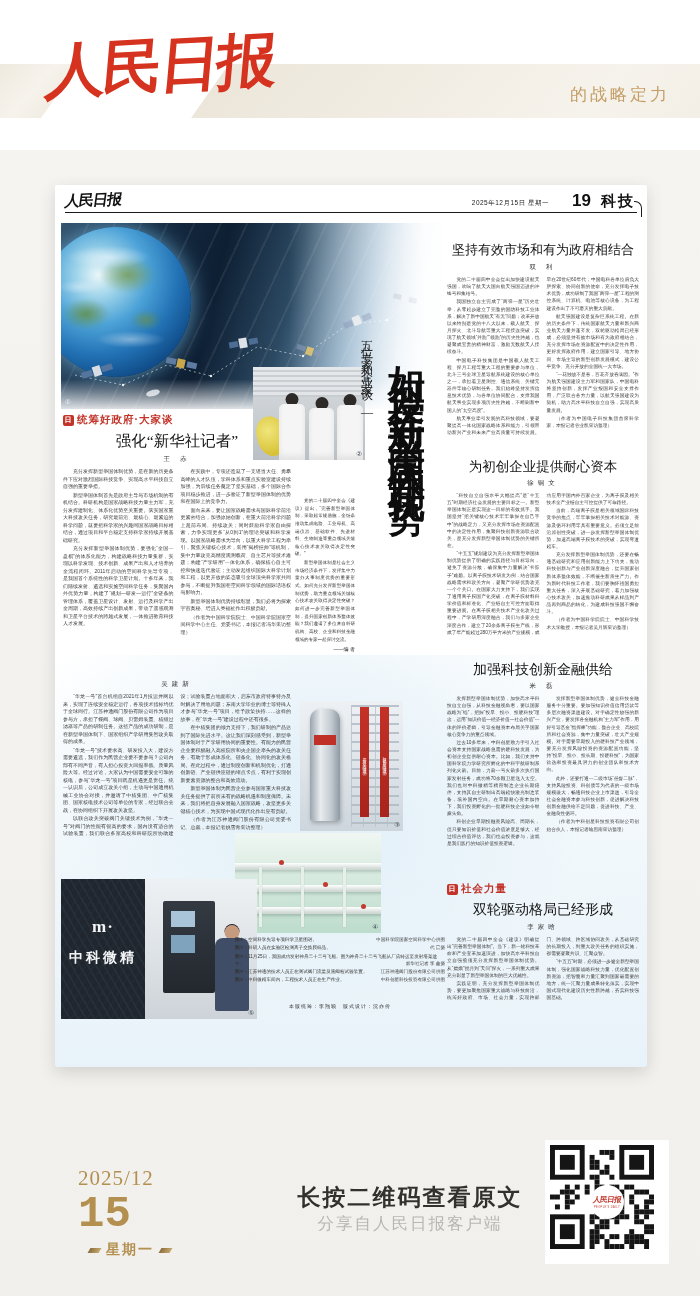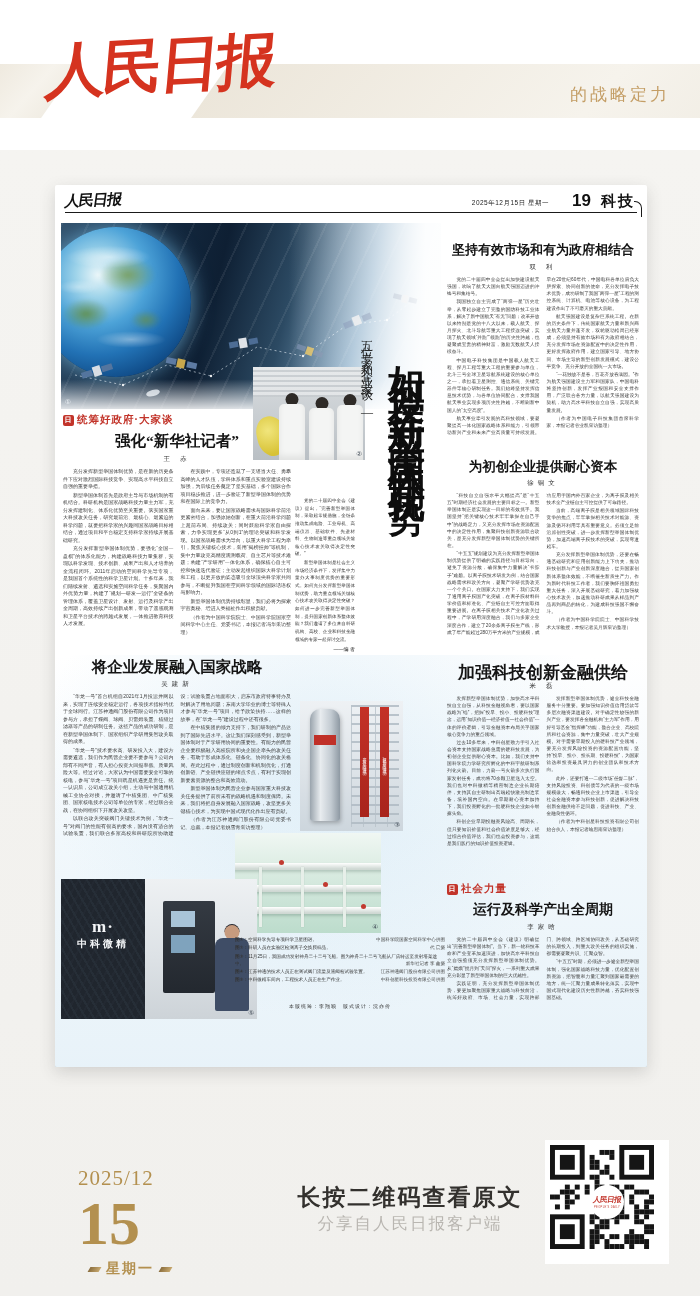--- a/index.html
+++ b/index.html
@@ -80,61 +80,61 @@
   .pipe{position:absolute;left:-4px;right:-4px;height:7px;border-radius:4px;
         background:linear-gradient(180deg,#ffffff,#cfd8d3 85%);box-shadow:0 2px 3px rgba(60,90,75,.25);}
   .pipe-leg{position:absolute;width:2.5px;background:#e7efe9;box-shadow:0 0 1px rgba(60,90,75,.4);}
   .valve{position:absolute;width:5px;height:5px;border-radius:50%;background:#c23a30;}
   .cabinet{left:6px;top:694px;width:84px;height:140px;background:#20262e;}
   .cabinet:before{content:"";position:absolute;inset:0;opacity:.25;
         background:repeating-linear-gradient(60deg,#3a4654 0 2px,transparent 2px 7px),
                    repeating-linear-gradient(-60deg,#2c3540 0 2px,transparent 2px 7px);}
   .cab-logo{position:absolute;left:0;right:0;top:38px;text-align:center;color:#f2f4f6;z-index:2;}
   .cab-logo .m{font-size:17px;font-weight:900;letter-spacing:1px;font-family:"Liberation Serif",serif;}
-  .cab-logo .brand{display:block;margin-top:0;font-size:10px;letter-spacing:3px;font-weight:700;}
+  .cab-logo .brand{display:block;margin-top:12px;font-size:14px;letter-spacing:3px;font-weight:700;}
   .worker{left:90px;top:694px;width:112px;height:140px;background:linear-gradient(180deg,#eef1f3 0%,#dde2e6 55%,#cdd3d8 100%);}
   .machine{position:absolute;left:18px;top:22px;width:52px;height:92px;background:linear-gradient(180deg,#343a42,#23282f);border-radius:2px;}
   .machine .scr1{position:absolute;left:8px;top:10px;width:24px;height:16px;background:#a9c4d8;}
   .machine .scr2{position:absolute;left:8px;top:34px;width:24px;height:18px;background:#7fa3bd;}
   .figure{position:absolute;right:8px;bottom:8px;width:34px;height:86px;}
   .figure .hd{position:absolute;left:50%;transform:translateX(-50%);top:0;width:15px;height:15px;border-radius:50%;background:#c79b7e;}
   .figure .hair{position:absolute;left:50%;transform:translateX(-50%);top:-1px;width:15px;height:8px;border-radius:8px 8px 0 0;background:#23262e;}
   .figure .bd{position:absolute;left:0;right:0;top:13px;bottom:0;border-radius:8px 8px 2px 2px;background:#3f4d66;}
   
   .kicker{position:absolute;left:303px;top:146px;height:235px;z-index:3;writing-mode:vertical-rl;text-orientation:upright;
         font-family:"Liberation Serif","DejaVu Serif",serif;font-size:12px;letter-spacing:6px;color:#1a1a1a;}
   .headline-v{position:absolute;left:326px;top:151px;height:630px;z-index:3;writing-mode:vertical-rl;text-orientation:upright;
         font-weight:900;font-size:37px;letter-spacing:12px;color:#0d0d0d;line-height:1.35;}
   
   .lbl{position:absolute;z-index:3;display:flex;align-items:center;gap:3px;font-weight:900;color:#c2342a;}
   .lbl .sq{display:inline-flex;align-items:center;justify-content:center;width:11px;height:11px;border-radius:2px;
         background:#c2342a;color:#fff;font-size:7px;font-weight:700;}
   .lbl-left{left:8px;top:228px;font-size:10.5px;letter-spacing:1px;}
   .lbl-note{left:392px;top:697px;font-size:10.5px;letter-spacing:1px;}
   .a-title{position:absolute;z-index:3;text-align:center;font-family:"Liberation Serif","DejaVu Serif",serif;
-        font-weight:700;color:#141414;}
+        font-weight:400;color:#141414;}
   .a-author{position:absolute;z-index:3;text-align:center;font-size:6.5px;letter-spacing:4px;color:#333;}
   .body2{position:absolute;z-index:3;column-count:2;column-gap:7px;text-align:justify;color:#3c3c3c;overflow:hidden;}
   .body-l{left:8px;width:228px;font-size:5px;line-height:1.5;}
   .body-r{left:392px;width:192px;font-size:4.7px;line-height:1.52;}
   .para{margin:0 0 1px;text-indent:2em;}
   .attr{margin:1px 0 0;text-indent:2em;color:#444;}
   .ed-note{position:absolute;left:240px;top:312px;width:60px;height:166px;z-index:3;font-size:4.5px;line-height:1.7;
         text-align:justify;color:#333;overflow:hidden;}
   .ed-sign{text-align:right;margin-top:2px;font-size:5px;color:#222;}
   .caps{position:absolute;left:180px;top:752px;width:210px;z-index:3;font-size:4.6px;line-height:1.5;color:#343434;}
   .cap{margin-bottom:1.5px;overflow:hidden;}
   .cap b{font-weight:700;}
   .cap .credit{float:right;color:#454545;}
   .credits{position:absolute;left:180px;top:818px;width:210px;z-index:3;text-align:center;font-size:5px;
         letter-spacing:1px;color:#333;}
   
   .f-date{position:absolute;left:78px;top:1166px;width:104px;text-align:left;color:#b3904f;z-index:2;}
   .f-date .ym{font-size:21px;letter-spacing:1px;font-family:"Liberation Serif","DejaVu Serif",serif;}
-  .f-date .dd{font-size:62px;line-height:1.05;font-weight:700;font-family:Liberation Serif, serif;}
+  .f-date .dd{font-size:44px;line-height:1.05;font-weight:700;font-family:Liberation Mono, monospace;}
   .f-week{display:flex;align-items:center;justify-content:center;gap:6px;margin-top:4px;
         font-size:14px;font-weight:700;letter-spacing:2px;}
   .f-week .dash{width:11px;height:5px;transform:skewX(-30deg);
         background:linear-gradient(90deg,#8a6d3d,#c7a86e);}
   .f-cta{position:absolute;left:240px;top:1182px;width:340px;text-align:center;z-index:2;}
   .f-cta .cta{font-size:23px;font-weight:700;color:#33312e;letter-spacing:2px;}
   .f-cta .src{font-size:16.5px;color:#b9b6b1;letter-spacing:2px;}
   .qr{position:absolute;left:545px;top:1140px;width:114px;height:114px;background:#fff;padding:5px;z-index:2;}
   .qr svg{display:block;width:104px;height:104px;}
   .qr-logo{position:absolute;left:50%;top:50%;transform:translate(-50%,-50%);width:34px;height:34px;border-radius:50%;
@@ -273,21 +273,20 @@
           <p class="para">充分发挥新型举国体制优势，是在新的历史条件下应对激烈国际科技竞争、实现高水平科技自立自强的重要举措。</p>
           <p class="para">新型举国体制首先是政府主导与市场机制的有机结合。科研机构是国家战略科技力量主力军，充分发挥建制化、体系化优势至关重要。落实国家重大科技攻关任务，研究最前沿、最核心、最紧迫的科学问题，就要把科学家的兴趣同国家战略目标相结合，通过项目和平台稳定支持科学家持续开展基础研究。</p>
           <p class="para">充分发挥新型举国体制优势，要强化“全国一盘棋”的体系化能力，构建战略科技力量集群，实现以科学发现、技术创新、成果产出和人才培养的全流程闭环。2011年启动的空间科学先导专项，是我国首个系统性的科学卫星计划。十多年来，我们陆续发射、遴选和实施空间科学任务，集聚国内外优势力量，构建了“规划—研发—运行”全链条的管理体系，覆盖卫星设计、发射、运行及科学产出全周期，高效持续产出创新成果，带动了遥感观测和卫星平台技术的跨越式发展，一体推进教育科技人才发展。</p>
           <p class="para">在实践中，专项还造就了一支堪当大任、勇攀高峰的人才队伍，学科体系和重点实验室建设持续加强，为后续任务奠定了坚实基础，多个国际合作项目稳步推进，进一步验证了新型举国体制的优势和在国际上的竞争力。</p>
           <p class="para">面向未来，要让国家战略需求与国际科学前沿更紧密结合，加强原始创新，在重大前沿科学问题上超前布局、持续攻关；同时鼓励科学家自由探索，力争实现更多“从0到1”的理论突破和科学发现。以国家战略需求为导向，以重大科学工程为牵引，聚焦关键核心技术，采用“揭榜挂帅”等机制，集中力量攻克高精度观测载荷、自主芯片等技术难题；构建“产学研用”一体化体系，确保核心自主可控和快速迭代验证；主动发起组织国际大科学计划和工程，以更开放的姿态吸引全球顶尖科学家共同参与，不断提升我国在空间科学领域的国际话语权与影响力。</p>
           <p class="para">新型举国体制优势持续彰显，我们必将为探索宇宙奥秘、增进人类福祉作出积极贡献。</p>
         </div>
       <p class="attr">（作者为中国科学院院士、中国科学院国家空间科学中心主任、党委书记，本报记者冯华采访整理）</p>
     </div>
 
-    <div class="a-title" style="left:8px;width:228px;top:472px;font-size:15.5px;">将企业发展融入国家战略</div>
     <div class="a-author" style="left:8px;width:228px;top:495px;">吴建新</div>
     <div class="body2 body-l" style="top:508px;height:176px;">
       <div>
           <p class="para">“华龙一号”首台机组自2021年1月投运并网以来，实现了连续安全稳定运行，各项技术指标均优于全球同行。江苏神通阀门股份有限公司作为项目参与方，承担了蝶阀、球阀、贝雷姆装置、核级过滤器等产品的研制任务。这些产品的成功研制，是在新型举国体制下、国家组织产学研用集智攻关取得的成果。</p>
           <p class="para">“华龙一号”技术要求高、研发投入大，建设方需要遴选，我们作为民营企业要不要参与？公司内部有不同声音，有人担心投资大回报率低、质量风险大等。经过讨论，大家认为中国需要安全可靠的核电，参与“华龙一号”项目既是机遇更是责任。统一认识后，公司成立攻关小组，主动与中国通用机械工业协会对接，并邀请了中核集团、中广核集团、国家核电技术公司等单位的专家，经过联合会战，在协同组织下开展攻关攻坚。</p>
           <p class="para">以联合攻关突破阀门关键技术为例，“华龙一号”对阀门的性能有很高的要求，国内没有适合的试验装置，我们联合多家高校和科研院所协助建设；试验装置占地面积大，启东市政府特事特办及时解决了用地问题；东南大学毕业的博士等特殊人才参与“华龙一号”项目，给予政策扶持……这样的故事，在“华龙一号”建设过程中还有很多。</p>
           <p class="para">在中核集团的倾力支持下，我们研制的产品达到了国际先进水平。这让我们深刻感受到，新型举国体制对于产学研用协同的重要性。有能力的民营企业要积极融入高校院所和央企国企牵头的攻关任务，有助于形成体系化、链条化、协同化的攻关格局。在此过程中，通过制度创新和机制优化，打通创新链、产业链供应链的堵点卡点，有利于实现创新要素资源的整合和高效流动。</p>
           <p class="para">新型举国体制为民营企业参与国家重大科技攻关任务提供了前所未有的战略机遇和制度保障。未来，我们将把自身发展融入国家战略，攻坚更多关键核心技术，为实现中国式现代化作出应有贡献。</p>
         </div>
       <p class="attr">（作者为江苏神通阀门股份有限公司党委书记、总裁，本报记者姚雪青采访整理）</p>
@@ -340,38 +339,38 @@
     <div class="body2 body-r" style="top:307px;height:158px;">
       <div>
           <p class="para">“科技自立自强水平大幅提高”是“十五五”时期经济社会发展的主要目标之一。新型举国体制正是实现这一目标的有效抓手。我国坚持“把关键核心技术牢牢掌握在自己手中”的战略定力，又充分发挥市场在资源配置中的决定性作用，集聚科技创新资源联合攻关，是充分发挥新型举国体制优势的关键所在。</p>
           <p class="para">“十五五”规划建议为充分发挥新型举国体制优势提供了明确的实践路径与目标导向，避免了资源分散，确保集中力量解决“卡脖子”难题。以离子膜技术研发为例，结合国家战略需求和攻关方向，凝聚产学研优势攻克一个个关口。在国家大力支持下，我们实现了通用离子膜国产化突破，在离子膜材料科学价值和标准化、产业链自主可控方面取得重要进展。在离子膜相关技术产业化攻关过程中，产学研用深度融合，我们与多家企业深度合作，建立了20余条离子膜生产线，形成了年产能超过280万平方米的产业规模，成功应用于国内外百家企业，为离子膜及相关技术全产业链自主可控提供了可靠路径。</p>
           <p class="para">当前，高端离子膜是相关领域国际科技竞争的焦点，牢牢掌握相关技术对能源、资源及循环利用等具有重要意义。必须立足前沿原创性突破，进一步发挥新型举国体制优势，加速高端离子膜技术的突破，实现弯道超车。</p>
           <p class="para">充分发挥新型举国体制优势，还要在畅通基础研究和应用创新能力上下功夫，推动科技创新与产业创新深度融合，提升国家创新体系整体效能，不断催生新质生产力。作为新时代科技工作者，我们要胸怀祖国勇担重大任务，深入开展基础研究，着力加强核心技术攻关，加速推动科研成果从样品到产品再到商品的转化，为建成科技强国不懈奋斗。</p>
         </div>
       <p class="attr">（作者为中国科学院院士、中国科学技术大学教授，本报记者吴月辉采访整理）</p>
     </div>
 
-    <div class="a-title" style="left:392px;width:192px;top:476px;font-size:17px;">加强科技创新金融供给</div>
+    <div class="a-title" style="left:392px;width:192px;top:476px;font-size:14px;">加强科技创新金融供给</div>
     <div class="a-author" style="left:392px;width:192px;top:497px;">米 磊</div>
     <div class="body2 body-r" style="top:510px;height:166px;">
       <div>
           <p class="para">发挥新型举国体制优势，加快高水平科技自立自强，从科技金融视角看，要以国家战略为“锚”，把握“投早、投小、投硬科技”理念，运用“知识价值—经济价值—社会价值”一体的评价逻辑，引导金融资本布局关乎国家核心竞争力的重点领域。</p>
           <p class="para">过去10多年来，中科创星致力于引入社会资本支持国家战略急需的硬科技发展，为初创企业提供耐心资本。比如，我们支持中国科学院力学研究所孵化的中科宇航研制系列化火箭。目前，力箭一号火箭多次执行国家发射任务，成功将70余颗卫星送入太空。我们也对中科微精等精密制造企业长期陪伴，支持其自主研制出高端超快激光制造装备，填补国内空白。在早期耐心资本加持下，我们投资孵化的一批硬科技企业如今崭露头角。</p>
           <p class="para">科创企业早期投融资风险高、周期长，但只要知识价值和社会价值浓度足够大，经过综合价值评估，我们也会投资参与，这就是我们践行的知识价值投资逻辑。</p>
           <p class="para">发挥新型举国体制优势，健全科技金融服务十分重要。要加强知识价值信用贷款等多层次融资渠道建设。对于确定性较强的新兴产业，要发挥各金融机构“主力军”作用，用好引导基金“指挥棒”功能，整合企业、高校院所和社会资源，集中力量突破，壮大产业规模。对于需要早期投入的硬科技产业领域，要充分发挥风险投资的资源配置功能，坚持“投早、投小、投长期、投硬科技”，为国家筛选和投资最具潜力的创业团队和技术方向。</p>
           <p class="para">此外，还要打通一二级市场“任督二脉”，支持风险投资、科创债等为代表的一级市场规模做大，畅通科技企业上市渠道，引导全社会金融资本参与科技创新，促进解决科技创新金融供给不足问题，促进科技、产业、金融良性循环。</p>
         </div>
       <p class="attr">（作者为中科创星科技投资有限公司创始合伙人，本报记者喻思南采访整理）</p>
     </div>
 
     <div class="lbl lbl-note">
       <span class="sq">日</span>
       <span>社会力量</span>
     </div>
-    <div class="a-title" style="left:392px;width:192px;top:716px;font-size:14px;">运行及科学产出全周期</div>
+    <div class="a-title" style="left:392px;width:192px;top:716px;font-size:14px;">双轮驱动格局已经形成</div>
     <div class="a-author" style="left:392px;width:192px;top:738px;">李家晗</div>
     <div class="body2 body-r" style="top:751px;height:82px;">
       <div>
           <p class="para">党的二十届四中全会《建议》明确提出“完善新型举国体制”。当下，新一轮科技革命和产业变革加速演进，加快高水平科技自立自强亟须充分发挥新型举国体制优势。从“嫦娥”揽月到“天问”探火，一系列重大成果充分彰显了新型举国体制的巨大优越性。</p>
           <p class="para">实践证明，充分发挥新型举国体制优势，要更加聚焦国家重大战略与科技前沿，统筹好政府、市场、社会力量，实现跨部门、跨领域、跨区域协同攻关，从基础研究的长期投入，到重大攻关任务的组织实施，都需要凝聚共识、汇聚众智。</p>
           <p class="para">“十五五”时期，必须进一步健全新型举国体制，强化国家战略科技力量，优化配置创新资源，把智慧和力量汇聚到国家最需要的地方，统一汇聚力量成果转化落实，实现中国式现代化建设历史性新跨越，夯实科技强国基础。</p>
         </div>
     </div>
   </div>
 

